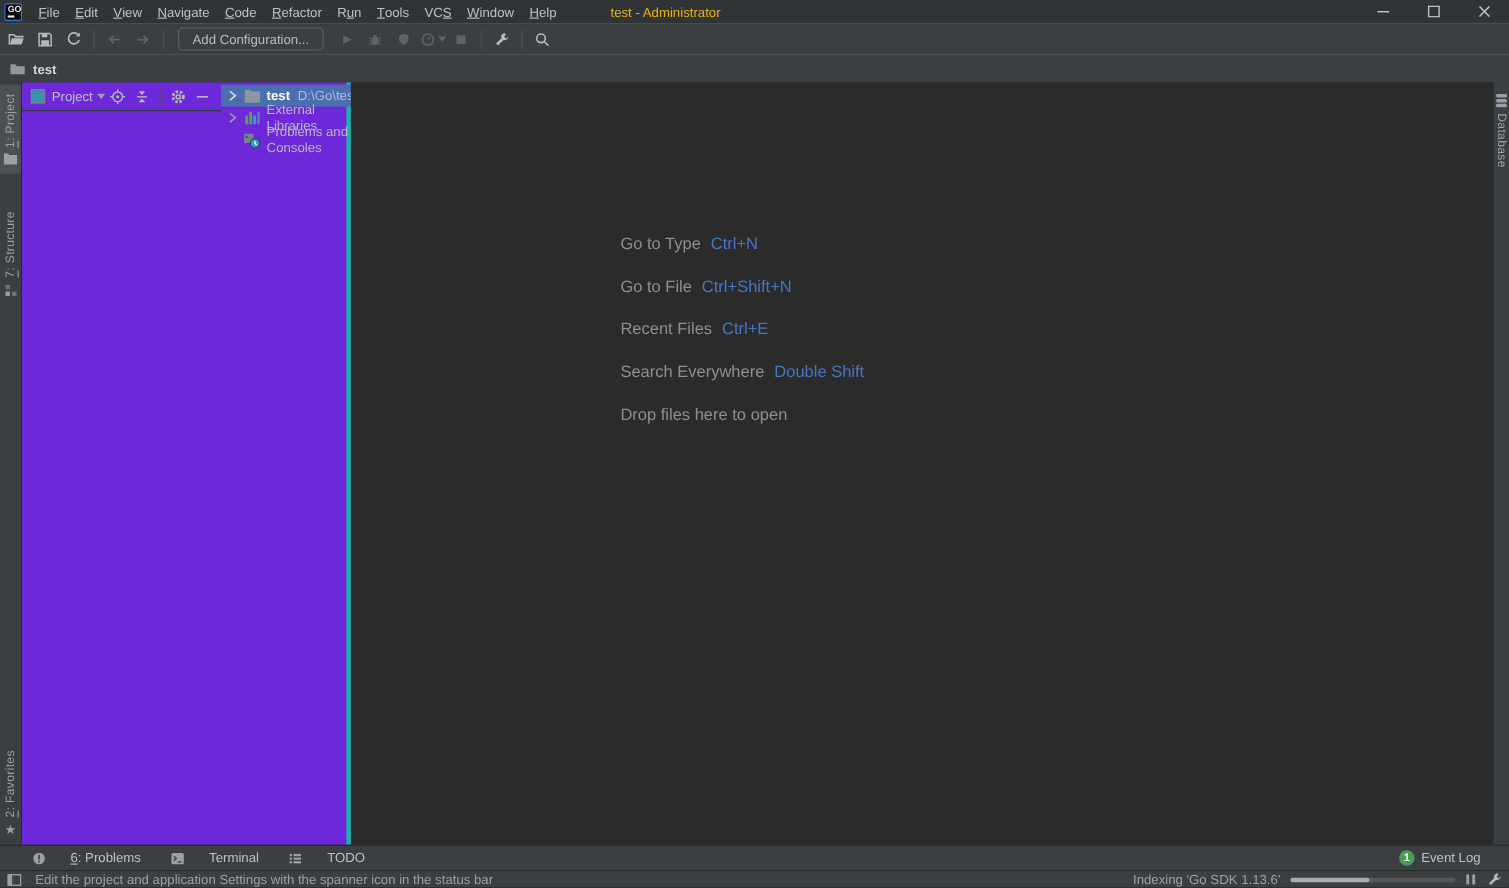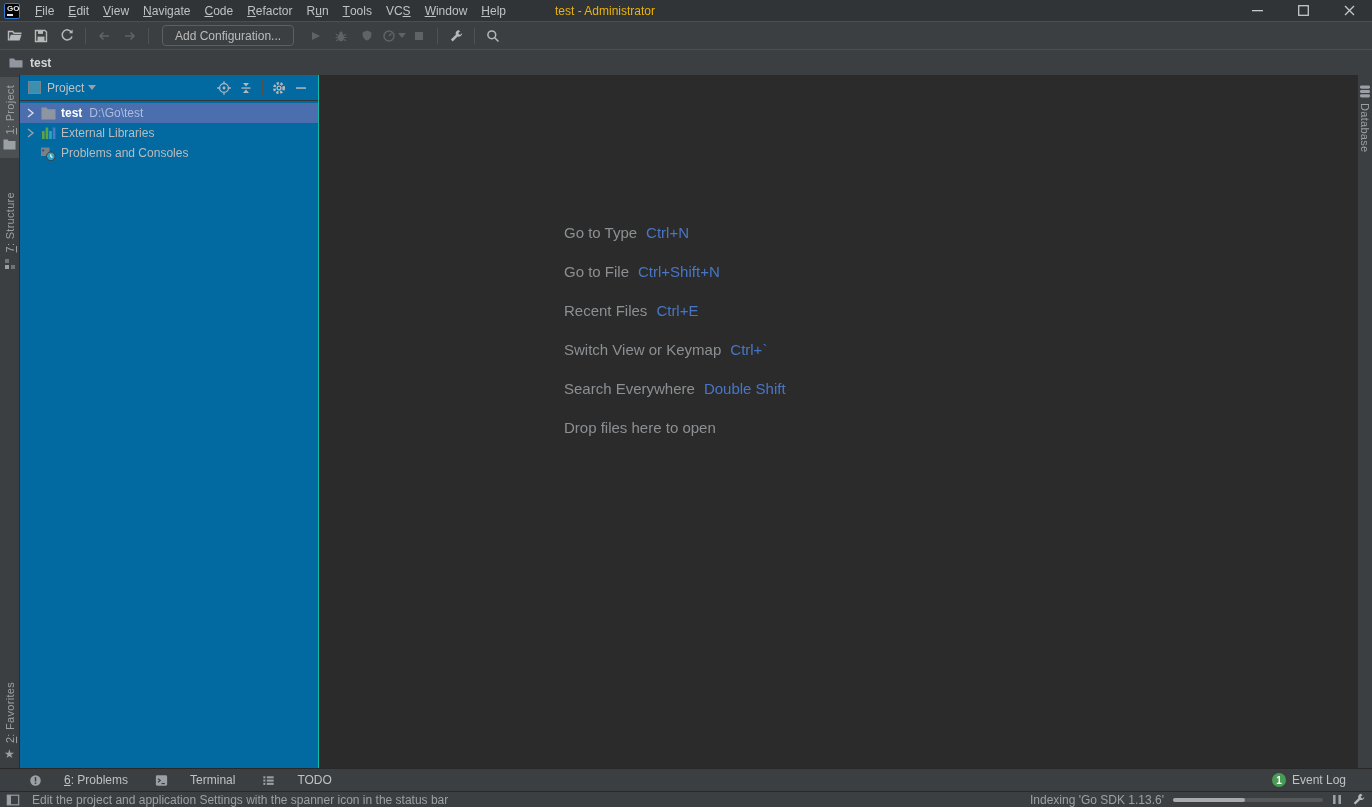--- a/index.html
+++ b/index.html
@@ -59,41 +59,41 @@
     display:flex;flex-direction:column;align-items:center;gap:5px;
     padding:8px 2px;width:100%;cursor:default;
   }
   .stripe-btn.active{background:rgba(255,255,255,0.09);}
   .vtext{writing-mode:vertical-rl;transform:rotate(180deg);font-size:11px;color:#9da0a3;letter-spacing:0.3px;}
   .vtext-down{writing-mode:vertical-rl;font-size:11px;color:#9da0a3;letter-spacing:0.3px;}
   .stripe-btn .star{font-size:12px;color:#9aa0a6;line-height:12px;}
   .stripe-top-gap{margin-top:2px;}
   .stripe-btn + .stripe-btn{margin-top:26px;}
   
-  .project-panel{width:299px;background:#0369a1;border-right:1px solid #14b8a6;display:flex;flex-direction:column;}
+  .project-panel{width:299px;background:#6d28d9;border-right:4px solid #14b8a6;display:flex;flex-direction:row;}
   .panel-header{
     height:26px;display:flex;align-items:center;padding:0 6px 0 8px;
     border-bottom:1px solid #333637;flex:0 0 auto;
   }
   .pp-win-icon{width:13px;height:13px;border:1px solid #7b828a;background:#3d8fb0;margin-right:6px;}
   .panel-title{color:#bfc1c3;margin-right:4px;}
   .panel-header-icons{margin-left:auto;display:flex;align-items:center;}
   .ph-btn{width:22px;height:22px;display:flex;align-items:center;justify-content:center;border-radius:3px;}
   .tree{padding-top:2px;}
   .tree-row{height:20px;display:flex;align-items:center;padding-left:4px;color:#bbbbbb;cursor:default;}
   .tree-row.selected{background:#4b6eaf;color:#ffffff;}
   .tw-chevron{width:12px;margin-right:4px;display:flex;align-items:center;justify-content:center;flex:0 0 auto;}
   .tw-indent{width:16px;flex:0 0 auto;}
   .tw-icon{width:16px;height:16px;margin-right:5px;display:flex;align-items:center;justify-content:center;flex:0 0 auto;}
   .tree-name-bold{font-weight:bold;}
   .tree-path{margin-left:7px;color:#aebede;text-align:right;}
   
   .editor{flex:1 1 auto;background:#2b2b2b;min-width:0;}
   .shortcuts{padding-top:138px;padding-left:245px;}
-  .sc-row{height:39px;display:flex;align-items:center;font-size:15px;color:#8c9093;}
+  .sc-row{height:39px;display:flex;align-items:flex-start;font-size:15px;color:#8c9093;}
   .sc-keys{color:#4876c5;margin-left:9px;}
   
   .twbar{
     height:23px;background:#3c3f41;border-top:1px solid #282828;
     display:flex;align-items:center;padding:0 26px 0 28px;flex:0 0 auto;
   }
   .twb-item{display:flex;align-items:center;gap:21px;color:#bfc1c3;margin-right:26px;cursor:default;}
   .twb-right{margin-left:auto;display:flex;align-items:center;gap:6px;color:#bfc1c3;}
   .badge{
     width:14px;height:14px;border-radius:50%;background:#499c54;color:#ffffff;
@@ -403,24 +403,20 @@
         </div>
         <div class="sc-row">
           <span>Go to File</span>
           <span class="sc-keys">Ctrl+Shift+N</span>
         </div>
         <div class="sc-row">
           <span>Recent Files</span>
           <span class="sc-keys">Ctrl+E</span>
         </div>
         <div class="sc-row">
-          <span>Switch View or Keymap</span>
-          <span class="sc-keys">Ctrl+`</span>
-        </div>
-        <div class="sc-row">
           <span>Search Everywhere</span>
           <span class="sc-keys">Double Shift</span>
         </div>
         <div class="sc-row">
           <span>Drop files here to open</span>
           <span class="sc-keys"></span>
         </div>
       </div>
     </div>
 

